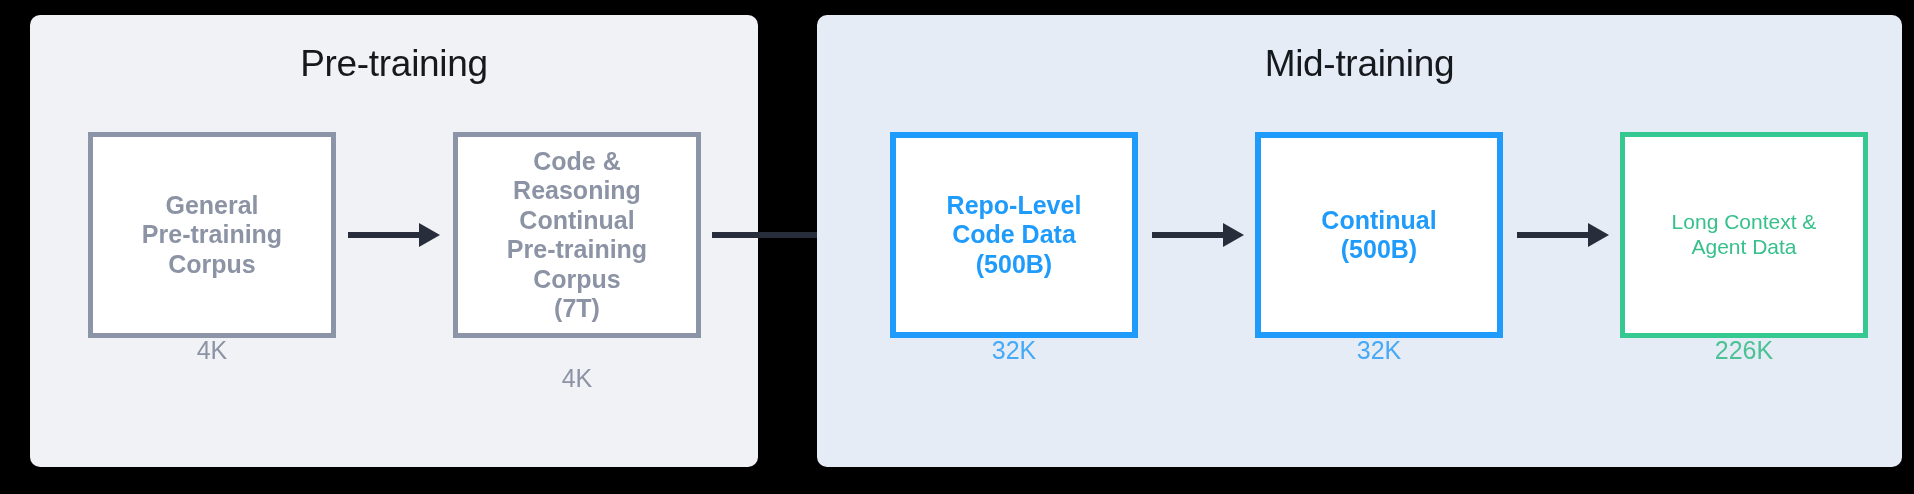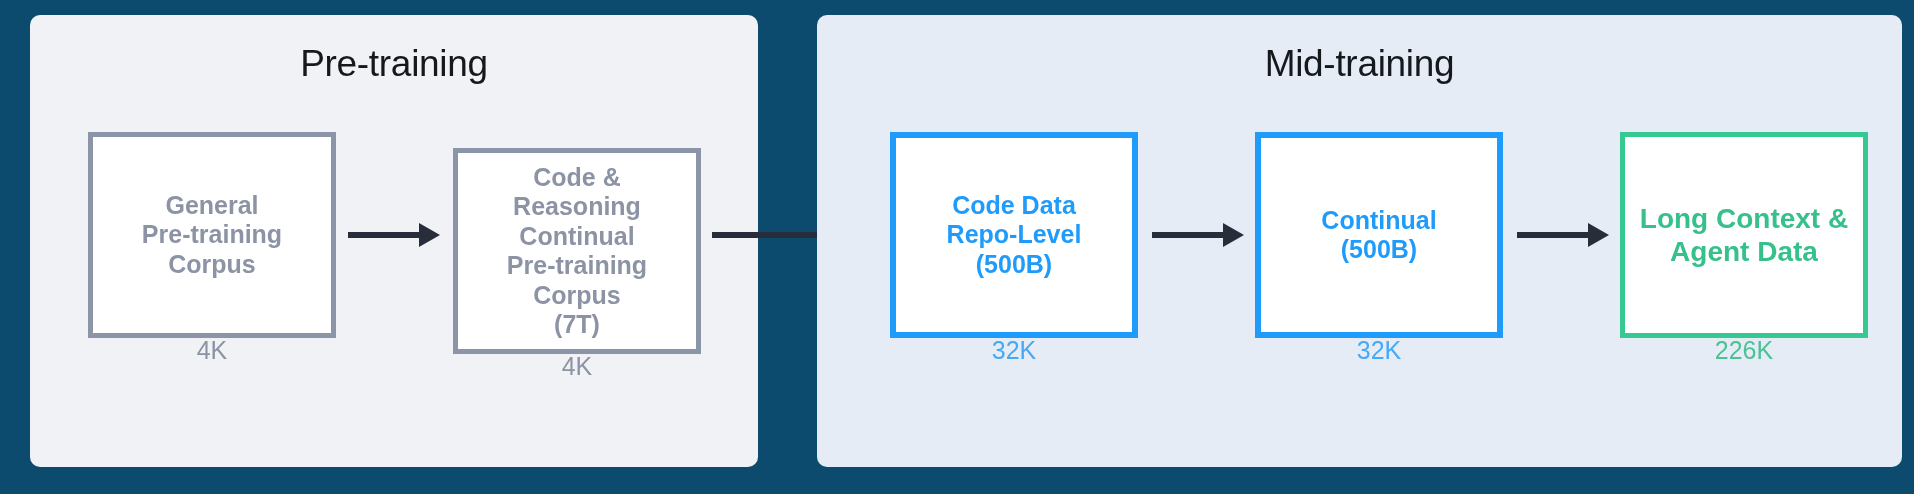--- a/index.html
+++ b/index.html
@@ -11,21 +11,21 @@
     width: 1914px;
     height: 494px;
     font-family: "Liberation Sans", sans-serif;
     overflow: hidden;
   }
 
   #diagram {
     position: relative;
     width: 1914px;
     height: 494px;
-    background: #0c4a6e;
+    background: #000000;
   }
 
   
   .panel {
     position: absolute;
     border-radius: 10px;
     box-sizing: border-box;
   }
   #panel-pretraining {
     left: 30px;
@@ -107,22 +107,22 @@
   .theme-blue .stage-ctx { color: #45a9f7; }
 
   
   .theme-green .stage-box {
     border: 5px solid #36c891;
     width: 248px;
     height: 206px;
   }
   .theme-green .stage-label {
     color: #36c08b;
-    font-size: 28px;
-    font-weight: 700;
+    font-size: 21px;
+    font-weight: 400;
   }
   .theme-green .stage-ctx { color: #4cc294; }
 
   
   .arrow {
     position: absolute;
     display: flex;
     align-items: center;
   }
   .arrow .shaft {
@@ -156,21 +156,21 @@
       </div>
     </div>
     <div class="stage-ctx">4K</div>
   </div>
 
   <div class="arrow" style="left:348px; top:223px;">
     <div class="shaft" style="width:72px;"></div>
     <div class="head"></div>
   </div>
 
-  <div class="stage theme-gray" style="left:453px; top:148px;">
+  <div class="stage theme-gray" style="left:453px; top:132px;gap:28px;">
     <div class="stage-box">
       <div class="stage-label">
         <div>Code &amp;</div>
         <div>Reasoning</div>
         <div>Continual</div>
         <div>Pre-training</div>
         <div>Corpus</div>
         <div>(7T)</div>
       </div>
     </div>
@@ -183,22 +183,22 @@
   </div>
 
   <div class="panel" id="panel-midtraining">
     <div class="panel-title">Mid-training</div>
 
   </div>
 
   <div class="stage theme-blue" style="left:890px; top:132px;">
     <div class="stage-box">
       <div class="stage-label">
+        <div>Repo-Level</div>
         <div>Code Data</div>
-        <div>Repo-Level</div>
         <div>(500B)</div>
       </div>
     </div>
     <div class="stage-ctx">32K</div>
   </div>
 
   <div class="arrow" style="left:1152px; top:223px;">
     <div class="shaft" style="width:72px;"></div>
     <div class="head"></div>
   </div>

